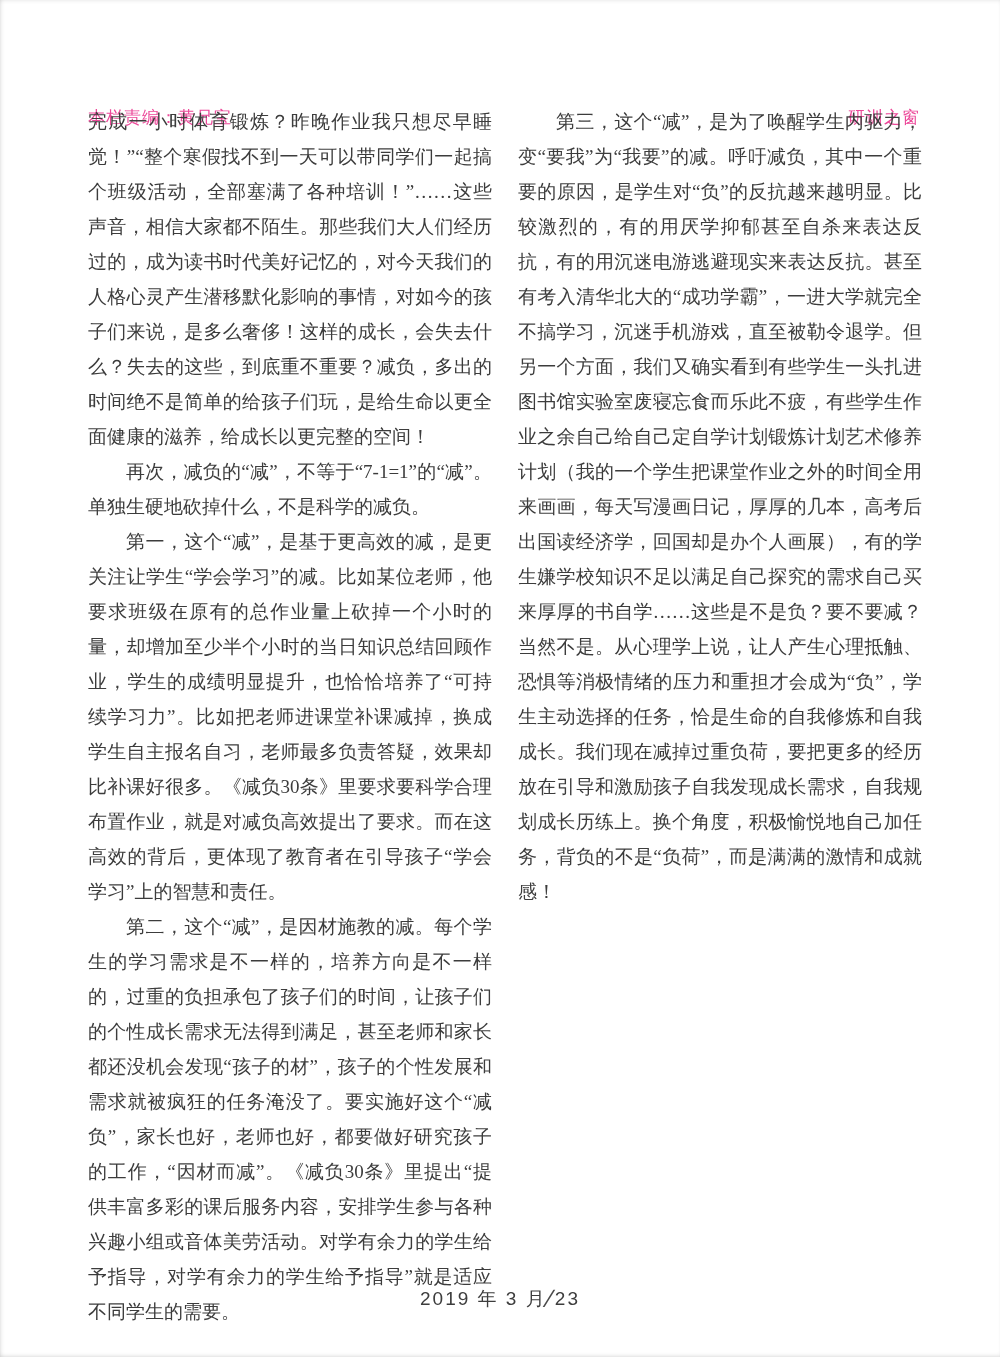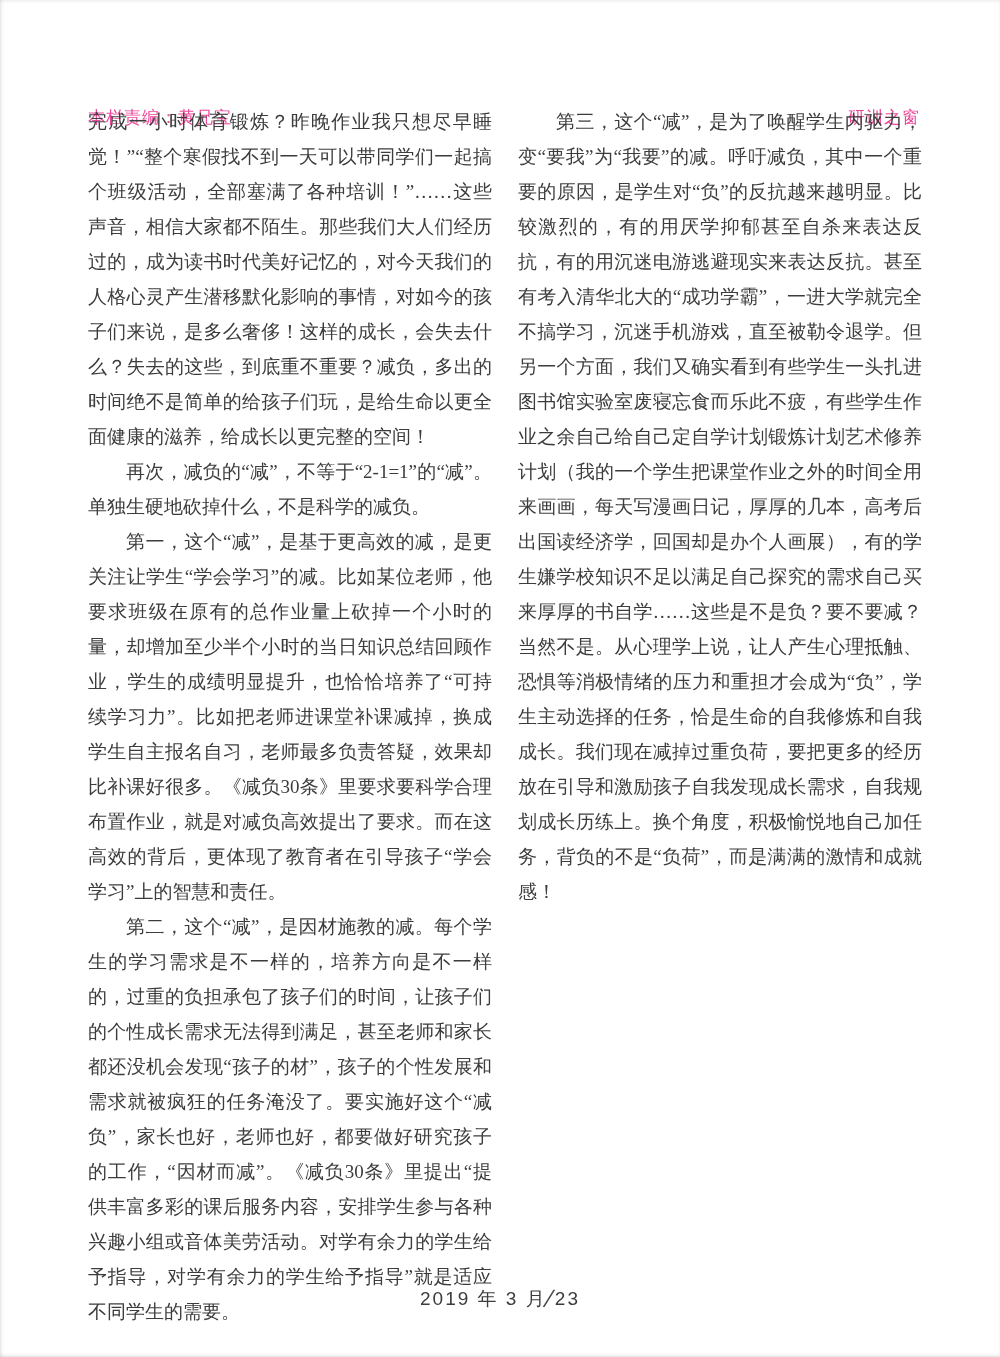--- a/index.html
+++ b/index.html
@@ -85,21 +85,21 @@
 <div class="page">
 
   <div class="page-header">
     <span>本栏责编：黄兄宝</span>
     <span>研训之窗</span>
   </div>
 
   <div class="columns">
     <div class="column">
         <p class="para">完成一小时体育锻炼？昨晚作业我只想尽早睡觉！”“整个寒假找不到一天可以带同学们一起搞个班级活动，全部塞满了各种培训！”……这些声音，相信大家都不陌生。那些我们大人们经历过的，成为读书时代美好记忆的，对今天我们的人格心灵产生潜移默化影响的事情，对如今的孩子们来说，是多么奢侈！这样的成长，会失去什么？失去的这些，到底重不重要？减负，多出的时间绝不是简单的给孩子们玩，是给生命以更全面健康的滋养，给成长以更完整的空间！</p>
-        <p class="para indent">再次，减负的“减”，不等于“2-1=1”的“减”。单独生硬地砍掉什么，不是科学的减负。</p>
+        <p class="para indent">再次，减负的“减”，不等于“7-1=1”的“减”。单独生硬地砍掉什么，不是科学的减负。</p>
         <p class="para indent">第一，这个“减”，是基于更高效的减，是更关注让学生“学会学习”的减。比如某位老师，他要求班级在原有的总作业量上砍掉一个小时的量，却增加至少半个小时的当日知识总结回顾作业，学生的成绩明显提升，也恰恰培养了“可持续学习力”。比如把老师进课堂补课减掉，换成学生自主报名自习，老师最多负责答疑，效果却比补课好很多。《减负30条》里要求要科学合理布置作业，就是对减负高效提出了要求。而在这高效的背后，更体现了教育者在引导孩子“学会学习”上的智慧和责任。</p>
         <p class="para indent">第二，这个“减”，是因材施教的减。每个学生的学习需求是不一样的，培养方向是不一样的，过重的负担承包了孩子们的时间，让孩子们的个性成长需求无法得到满足，甚至老师和家长都还没机会发现“孩子的材”，孩子的个性发展和需求就被疯狂的任务淹没了。要实施好这个“减负”，家长也好，老师也好，都要做好研究孩子的工作，“因材而减”。《减负30条》里提出“提供丰富多彩的课后服务内容，安排学生参与各种兴趣小组或音体美劳活动。对学有余力的学生给予指导，对学有余力的学生给予指导”就是适应不同学生的需要。</p>
       </div>
     <div class="column">
         <p class="para indent">第三，这个“减”，是为了唤醒学生内驱力，变“要我”为“我要”的减。呼吁减负，其中一个重要的原因，是学生对“负”的反抗越来越明显。比较激烈的，有的用厌学抑郁甚至自杀来表达反抗，有的用沉迷电游逃避现实来表达反抗。甚至有考入清华北大的“成功学霸”，一进大学就完全不搞学习，沉迷手机游戏，直至被勒令退学。但另一个方面，我们又确实看到有些学生一头扎进图书馆实验室废寝忘食而乐此不疲，有些学生作业之余自己给自己定自学计划锻炼计划艺术修养计划（我的一个学生把课堂作业之外的时间全用来画画，每天写漫画日记，厚厚的几本，高考后出国读经济学，回国却是办个人画展），有的学生嫌学校知识不足以满足自己探究的需求自己买来厚厚的书自学……这些是不是负？要不要减？当然不是。从心理学上说，让人产生心理抵触、恐惧等消极情绪的压力和重担才会成为“负”，学生主动选择的任务，恰是生命的自我修炼和自我成长。我们现在减掉过重负荷，要把更多的经历放在引导和激励孩子自我发现成长需求，自我规划成长历练上。换个角度，积极愉悦地自己加任务，背负的不是“负荷”，而是满满的激情和成就感！</p>
       </div>
   </div>
 
   <div class="page-footer">
     <span>2019 年 3 月</span><span class="slash">∕</span><span>23</span>

